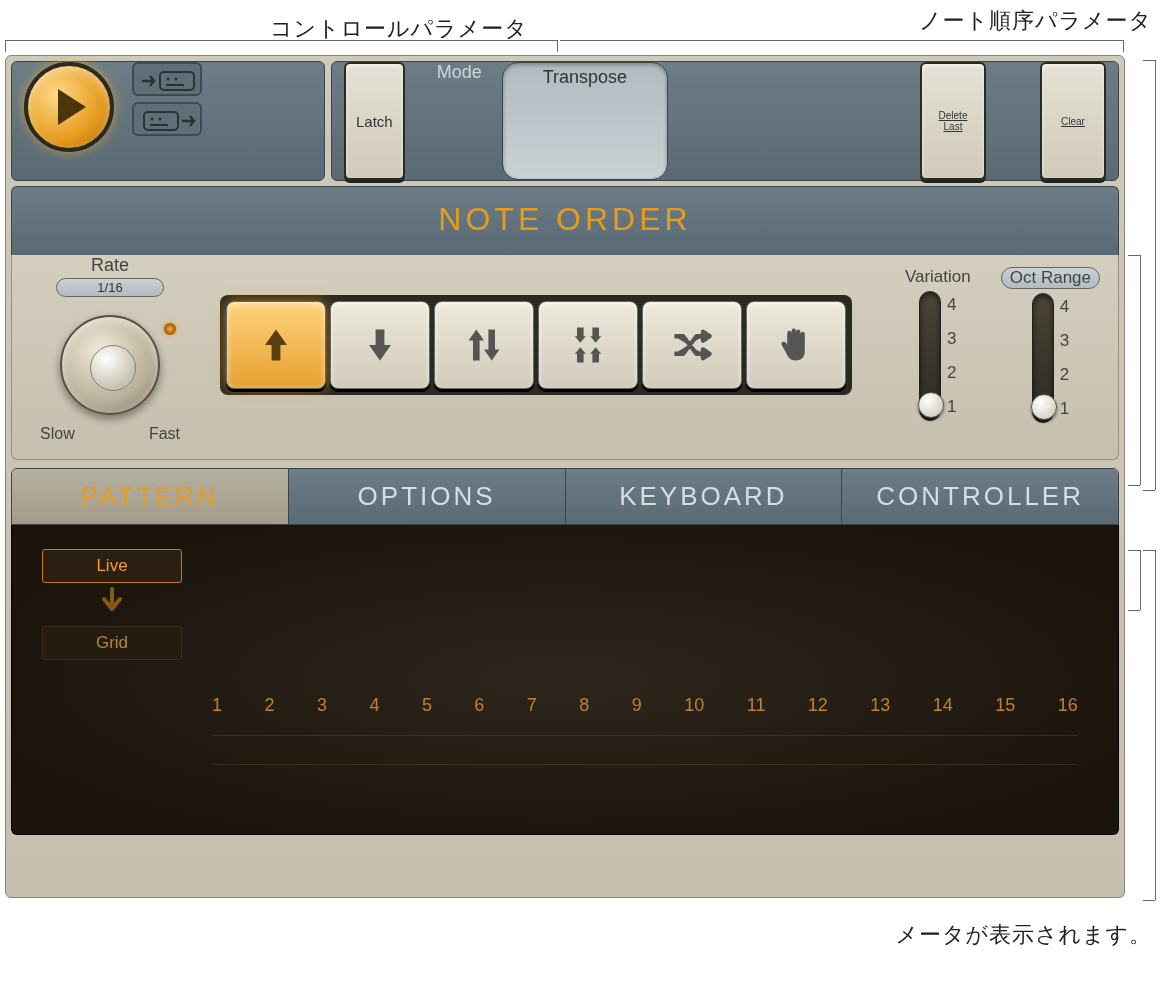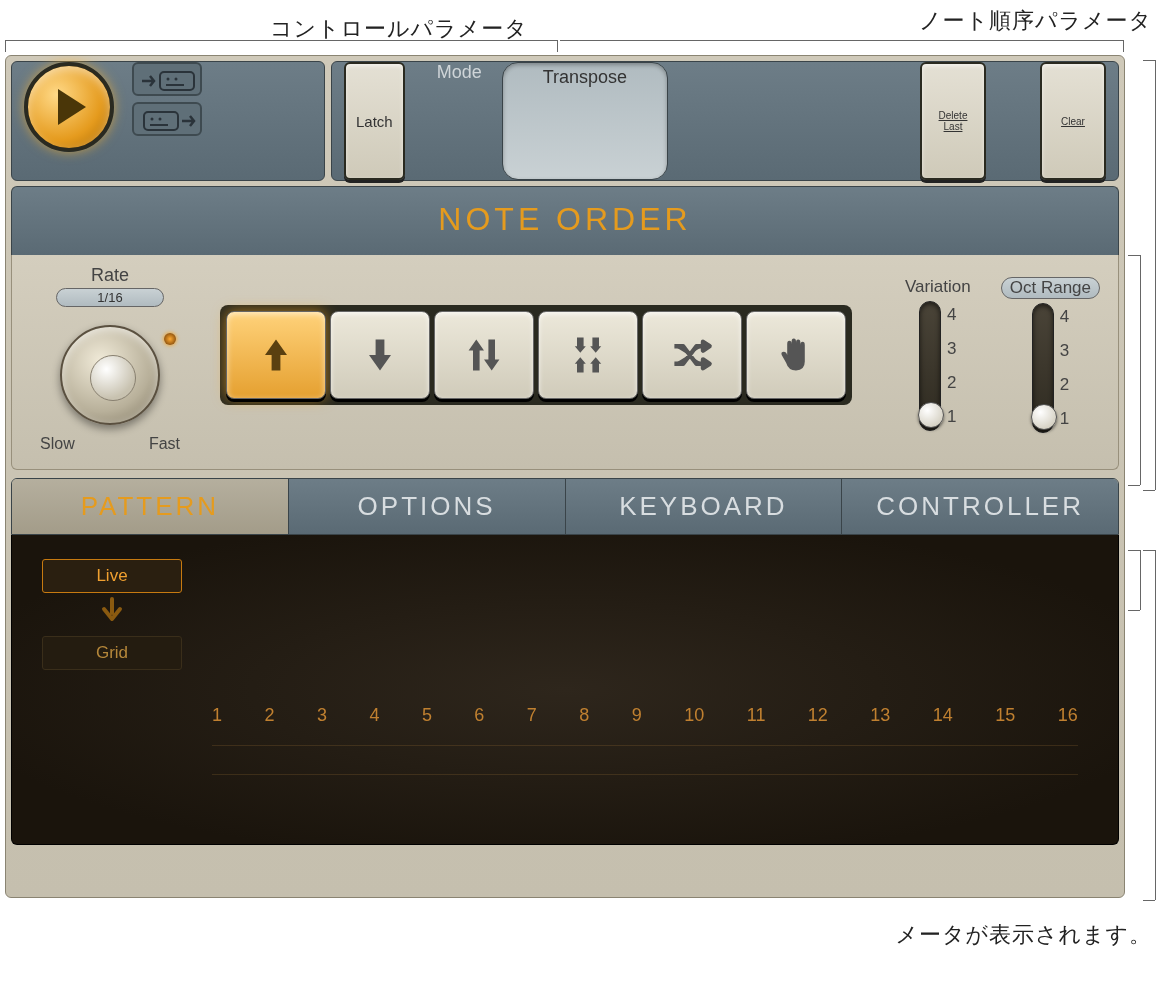--- a/index.html
+++ b/index.html
@@ -109,21 +109,21 @@
   border-radius: 6px 6px 0 0;
   border: 1px solid #3a4449;
   border-bottom: none;
 }
 .note-order-panel {
   margin: 0 5px;
   background: linear-gradient(#d4cebe, #c5bfae);
   border: 1px solid #98907c;
   border-top: none;
   border-radius: 0 0 6px 6px;
-  padding: 10px 18px 24px;
+  padding: 0 18px 24px;
   display: flex;
   align-items: center;
   gap: 30px;
 }
 .rate-section { display: flex; flex-direction: column; align-items: center; width: 160px; }
 .rate-label { font-size: 18px; color: #444; margin-bottom: 2px; }
 .rate-pill {
   background: linear-gradient(#c9d1d4, #b0bbc0);
   border: 1px solid #666;
   border-radius: 14px;

